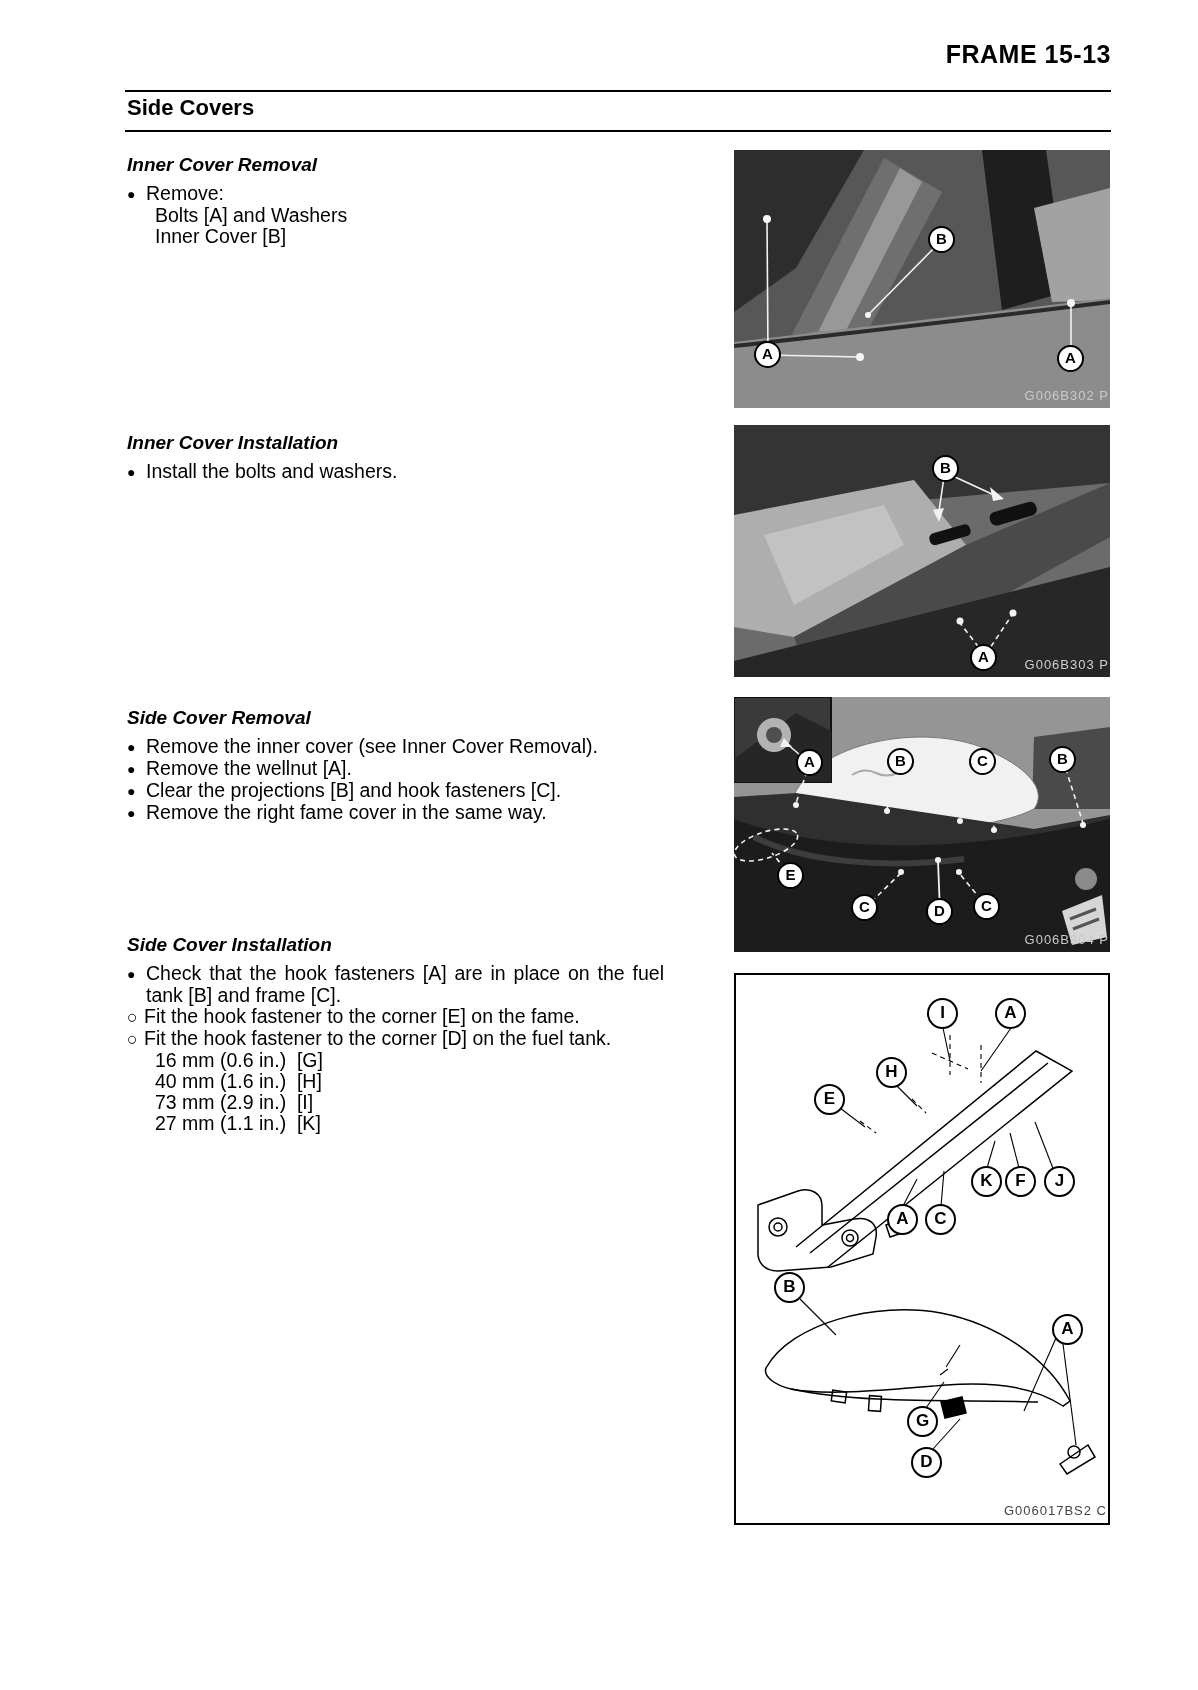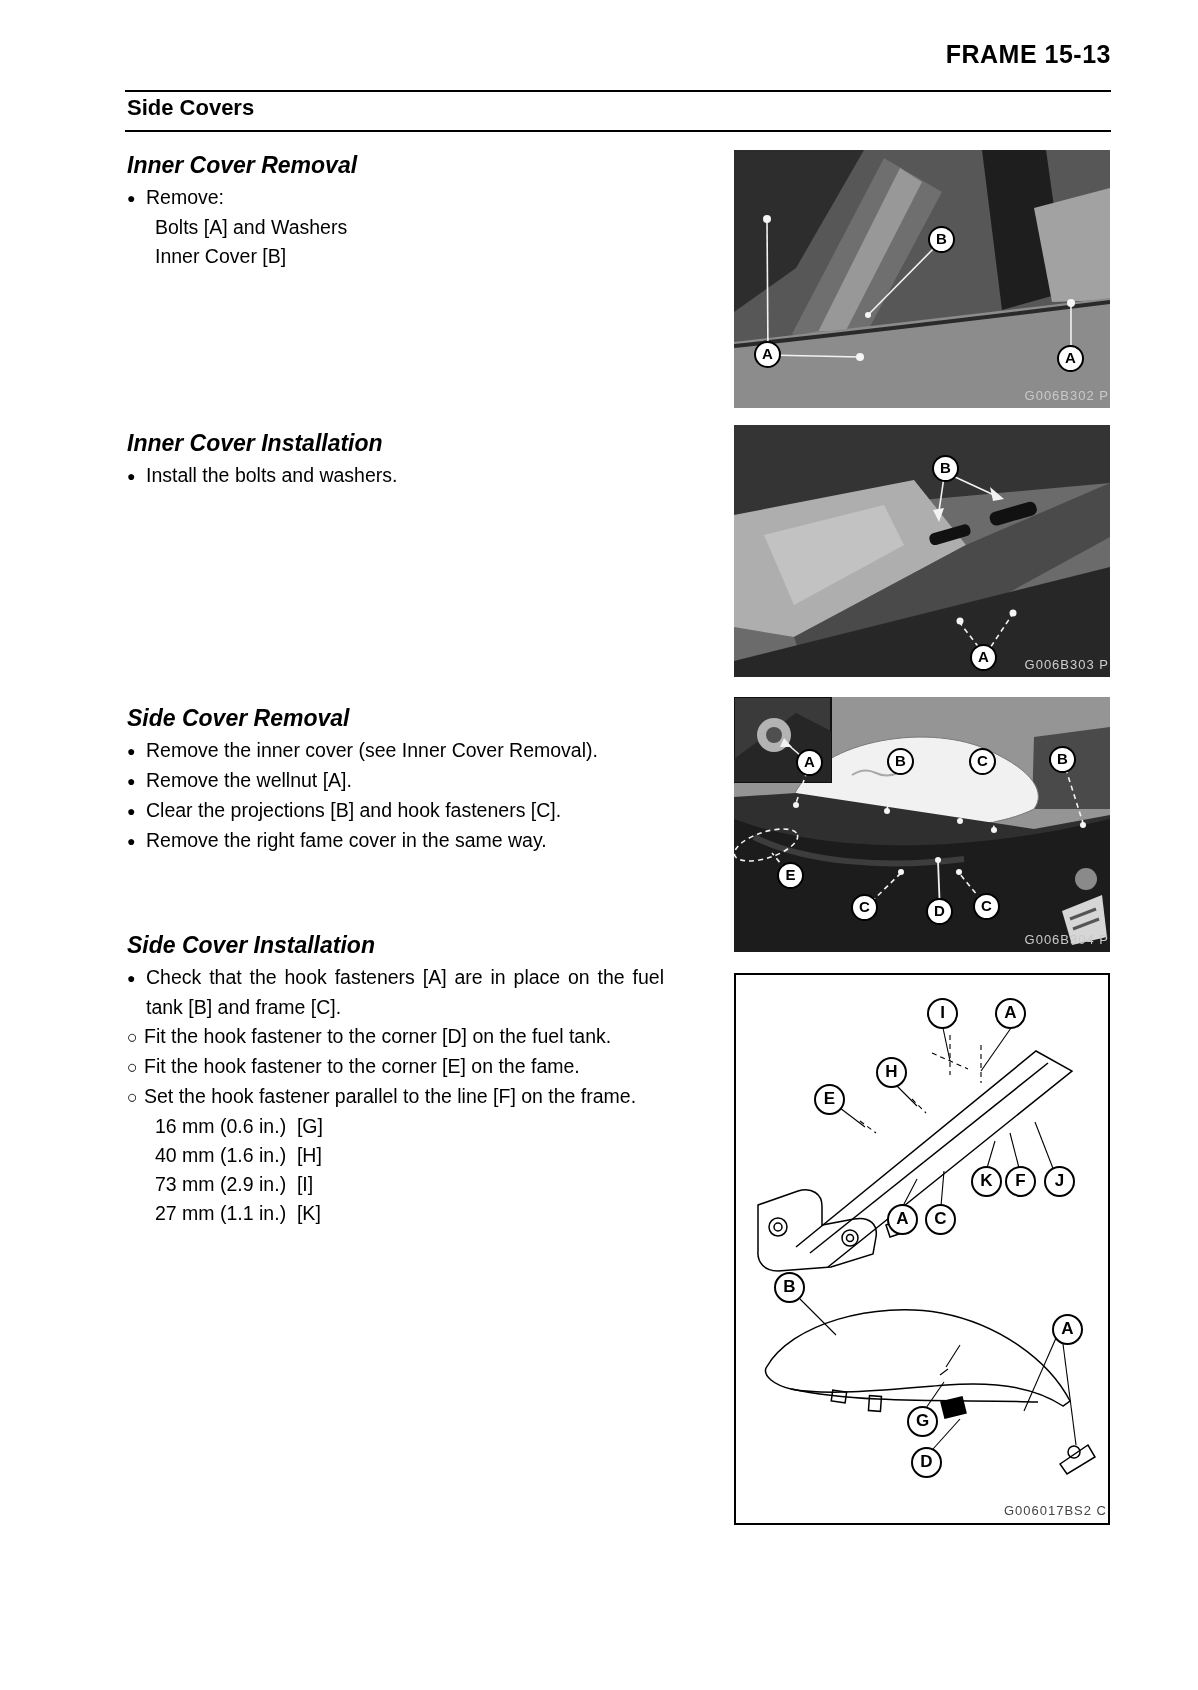--- a/index.html
+++ b/index.html
@@ -7,22 +7,22 @@
     width:1198px;height:1690px;position:relative;background:#fff;color:#000;
     font-family:"Liberation Sans",sans-serif;
   }
   .rule{position:absolute;left:125px;width:986px;height:2px;background:#000;}
   #frame-title{
     position:absolute;top:40px;left:125px;width:986px;text-align:right;
     font-size:25px;font-weight:bold;letter-spacing:.5px;
   }
   #side-covers-title{position:absolute;top:95px;left:127px;font-size:22px;font-weight:bold;}
   .section{position:absolute;left:127px;width:537px;}
-  .section h2{font-size:23px;font-style:italic;font-weight:bold;margin:0 0 5px 0;line-height:26px;}
-  .item{font-size:19.5px;line-height:29px;text-align:justify;
+  .section h2{font-size:19px;font-style:italic;font-weight:bold;margin:0 0 5px 0;line-height:26px;}
+  .item{font-size:19.5px;line-height:21px;text-align:justify;
         padding-left:19px;text-indent:-19px;margin:0;}
   .item .marker{display:inline-block;width:19px;text-indent:0;font-size:14px;vertical-align:1px;}
   .item.o{padding-left:17px;text-indent:-17px;}
   .item.o .marker{width:17px;font-size:18px;vertical-align:0;}
   .item.i{padding-left:28px;text-indent:0;}
   figure.fig{position:absolute;left:734px;width:376px;margin:0;background:#585858;overflow:hidden;}
   figure.fig svg{position:absolute;left:0;top:0;}
   #fig4{background:#fff;border:2px solid #000;box-sizing:border-box;}
   .callout{
     position:absolute;width:27px;height:27px;margin:-14px 0 0 -14px;border-radius:50%;
@@ -58,23 +58,22 @@
   <h2>Side Cover Removal</h2>
   <p class="item b"><span class="marker">●</span><span>Remove the inner cover (see Inner Cover Removal).</span></p>
   <p class="item b"><span class="marker">●</span><span>Remove the wellnut [A].</span></p>
   <p class="item b"><span class="marker">●</span><span>Clear the projections [B] and hook fasteners [C].</span></p>
   <p class="item b"><span class="marker">●</span><span>Remove the right fame cover in the same way.</span></p>
 </div>
 
 <div class="section" style="top:932px;">
   <h2>Side Cover Installation</h2>
   <p class="item b"><span class="marker">●</span><span>Check that the hook fasteners [A] are in place on the fuel tank [B] and frame [C].</span></p>
+  <p class="item o"><span class="marker">○</span><span>Fit the hook fastener to the corner [E] on the fame.</span></p>
   <p class="item o"><span class="marker">○</span><span>Fit the hook fastener to the corner [D] on the fuel tank.</span></p>
-  <p class="item o"><span class="marker">○</span><span>Fit the hook fastener to the corner [E] on the fame.</span></p>
-  <p class="item o"><span class="marker">○</span><span>Set the hook fastener parallel to the line [F] on the frame.</span></p>
   <p class="item i"><span>16 mm (0.6 in.)&nbsp; [G]</span></p>
   <p class="item i"><span>40 mm (1.6 in.)&nbsp; [H]</span></p>
   <p class="item i"><span>73 mm (2.9 in.)&nbsp; [I]</span></p>
   <p class="item i"><span>27 mm (1.1 in.)&nbsp; [K]</span></p>
 </div>
 
 <figure class="fig" id="fig1" style="top:150px;height:258px;">
   <svg width="376" height="258" viewBox="0 0 376 258">
     <rect x="0" y="0" width="376" height="258" fill="#575757"></rect>
     <polygon points="0,0 130,0 62,118 0,162" fill="#2d2d2d"></polygon>

